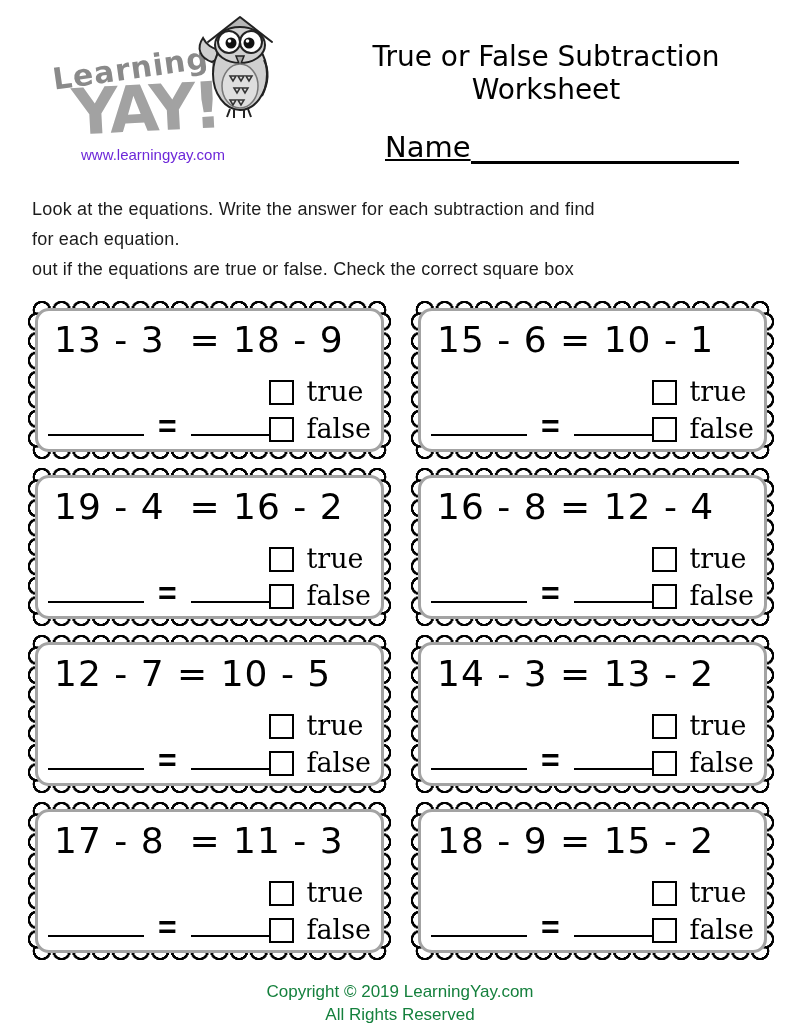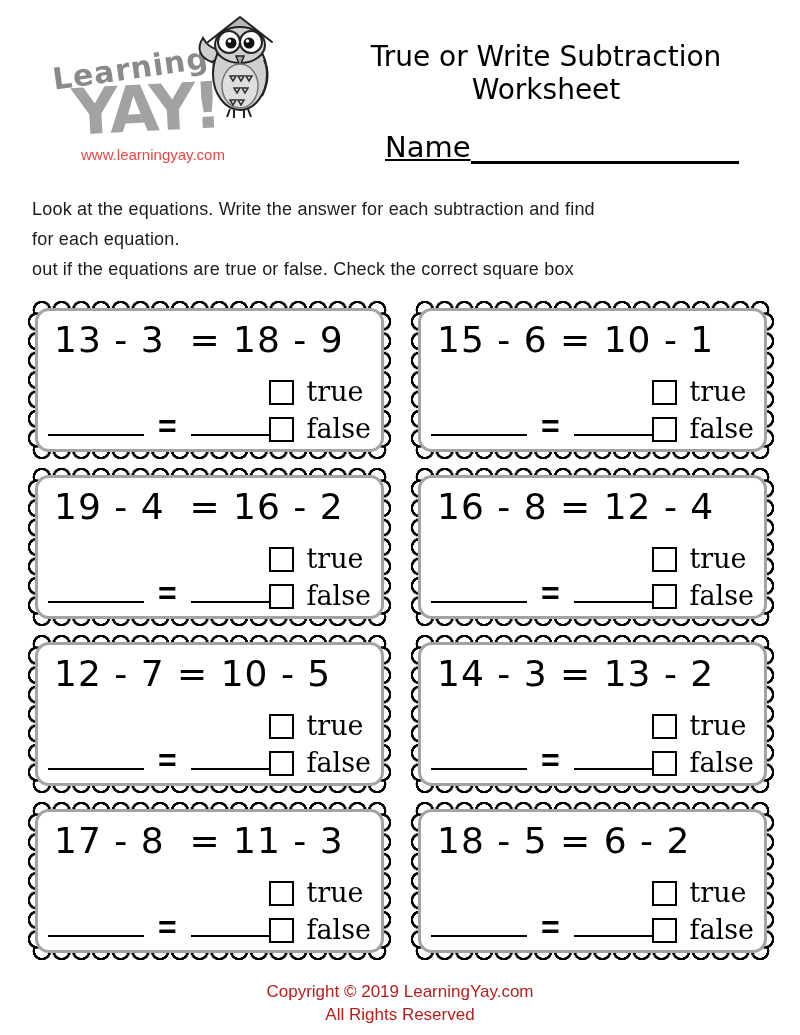--- a/index.html
+++ b/index.html
@@ -9,21 +9,21 @@
 
   
   .logo { position:absolute; left:38px; top:10px; width:230px; height:160px; }
   .logo-learning { position:absolute; left:14px; top:40px; font-family:"DejaVu Sans",sans-serif;
     font-size:30px; font-weight:bold; color:#8a8a8a; transform:rotate(-8deg);
     letter-spacing:1px; white-space:nowrap; }
   .logo-yay { position:absolute; left:34px; top:62px; font-family:"DejaVu Sans",sans-serif;
     font-size:64px; font-weight:800; color:#a2a2a2; letter-spacing:-3px;
     transform:rotate(-3deg); white-space:nowrap; }
   .logo-web { position:absolute; left:0; top:136px; width:230px; text-align:center;
-    font-size:15px; color:#ef4444; }
+    font-size:15px; color:#6d28d9; }
   .owl { position:absolute; left:158px; top:2px; width:82px; height:108px; }
 
   .title { position:absolute; left:300px; top:40px; width:492px; text-align:center;
     font-family:"DejaVu Sans",sans-serif; font-size:28px; font-weight:500; }
 
   .name-row { position:absolute; left:385px; top:130px; display:flex; align-items:flex-end;text-decoration:underline; }
   .name-label { font-family:"DejaVu Sans",sans-serif; font-size:29px; font-weight:500; }
   .name-line { width:268px; border-bottom:3.5px solid #000; height:34px; }
 
   
@@ -54,21 +54,21 @@
   .blank { width:96px; border-bottom:2.5px solid #000; height:18px; }
   .eq-sign { font-size:32px; font-weight:bold; line-height:20px; margin:0 14px; }
 
   .tf { position:absolute; right:10px; bottom:6px; display:flex; flex-direction:column; gap:9px; }
   .tf-row { display:flex; align-items:center; gap:12px; }
   .checkbox { width:25px; height:25px; border:2px solid #000; background:#fff; }
   .tf-label { font-family:"DejaVu Serif",serif; font-size:27px; line-height:28px; }
 
   
   .footer { position:absolute; left:0; top:980px; width:800px; text-align:center;
-    font-size:17px; line-height:23px; color:#b91c1c; }
+    font-size:17px; line-height:23px; color:#15803d; }
 </style>
 </head>
 <body>
 
 <div class="page">
 
   <div class="logo">
     <div class="logo-learning">Learning,</div>
     <div class="logo-yay">YAY!</div>
     <svg class="owl" viewBox="0 0 82 108">
@@ -92,21 +92,21 @@
           <path d="M46 76 l3 5 l3 -5 z"></path>
         <path d="M34 88 l3 5 l3 -5 z"></path>
           <path d="M42 88 l3 5 l3 -5 z"></path>
       </g>
       <path d="M68 48 Q76 64 66 84" stroke="#222" stroke-width="2" fill="none"></path>
       <path d="M34 97 l-3 8 M38 98 l0 8 M52 97 l3 8 M48 98 l0 8" stroke="#222" stroke-width="2"></path>
     </svg>
     <div class="logo-web">www.learningyay.com</div>
   </div>
 
-  <div class="title">True or Write Subtraction Worksheet</div>
+  <div class="title">True or False Subtraction Worksheet</div>
   <div class="name-row">
     <span class="name-label">Name</span>
     <span class="name-line"></span>
   </div>
 
   <div class="instructions">
     <div>Look at the equations. Write the answer for each subtraction and find</div>
     <div>for each equation.</div>
     <div>out if the equations are true or false. Check the correct square box</div>
   </div>
@@ -286,21 +286,21 @@
       </div>
     </div>
   </div>
 
   <div class="card">
     <div class="sc sc-h sc-top"></div>
     <div class="sc sc-h sc-bottom"></div>
     <div class="sc sc-v sc-left"></div>
     <div class="sc sc-v sc-right"></div>
     <div class="inner">
-      <div class="equation">18 - 5 = 6 - 2</div>
+      <div class="equation">18 - 9 = 15 - 2</div>
       <div class="answer-row">
         <span class="blank"></span>
         <span class="eq-sign">=</span>
         <span class="blank"></span>
       </div>
       <div class="tf">
         <div class="tf-row">
           <span class="checkbox"></span>
           <span class="tf-label">true</span>
         </div>

